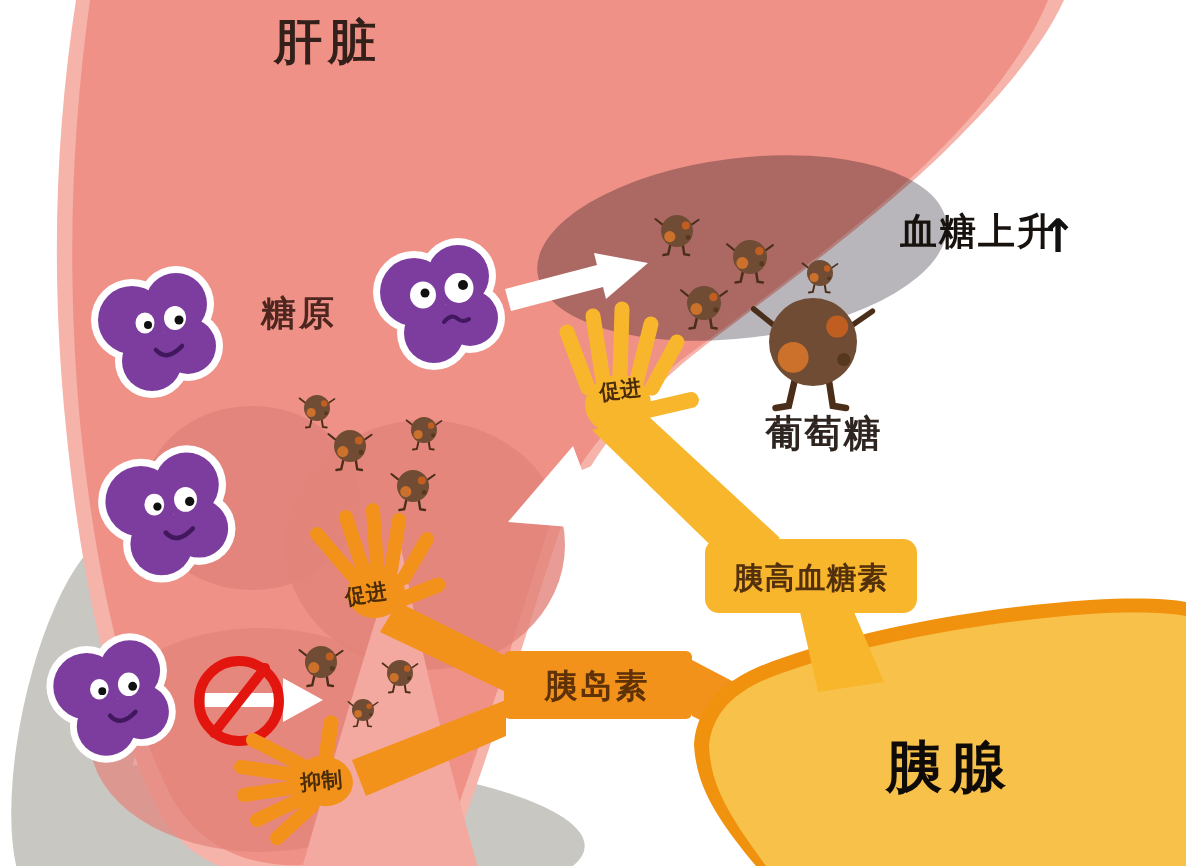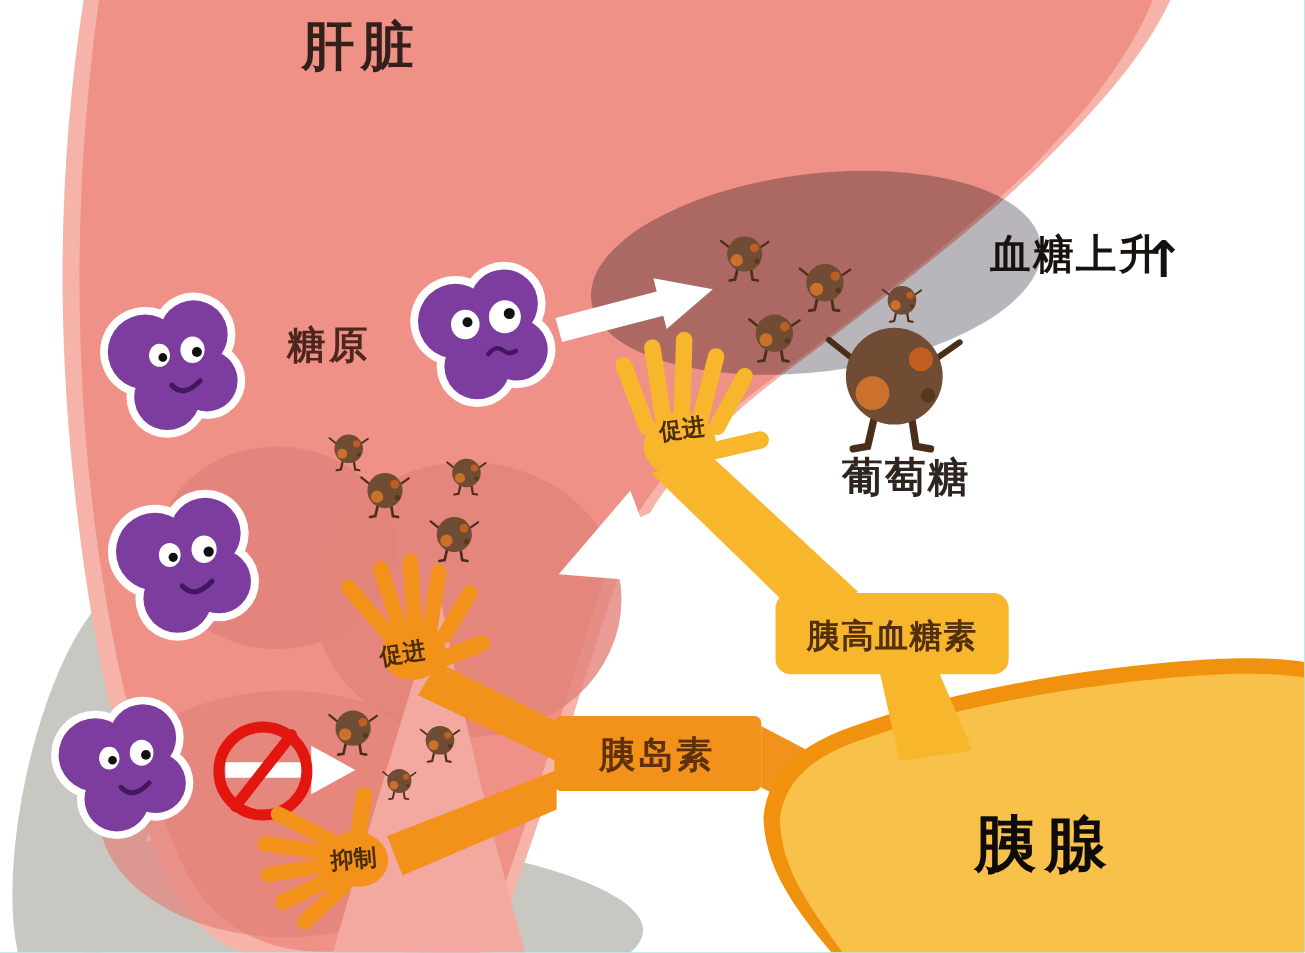--- a/index.html
+++ b/index.html
@@ -1,16 +1,16 @@
 <!DOCTYPE html>
 <html><head>
 <meta charset="utf-8">
 <style>
   html,body{margin:0;padding:0;background:#ffffff;}
-  .stage{width:1186px;height:866px;position:relative;overflow:hidden;background:#14b8a6;
+  .stage{width:1186px;height:866px;position:relative;overflow:hidden;background:#f97316;
          font-family:"DejaVu Sans","Liberation Sans",sans-serif;}
   svg{display:block}
   
   .c-shadow{fill:#C8C7C1}
   .c-liver-light{fill:#F6B3AA}
   .c-liver{fill:#EF9186}
   .c-liver-dark{fill:#E2837B}
   .c-wedge{fill:#F3A99F}
   .c-vessel{fill:#B8B6BB;mix-blend-mode:multiply}
   .c-white{fill:#FFFFFF}

